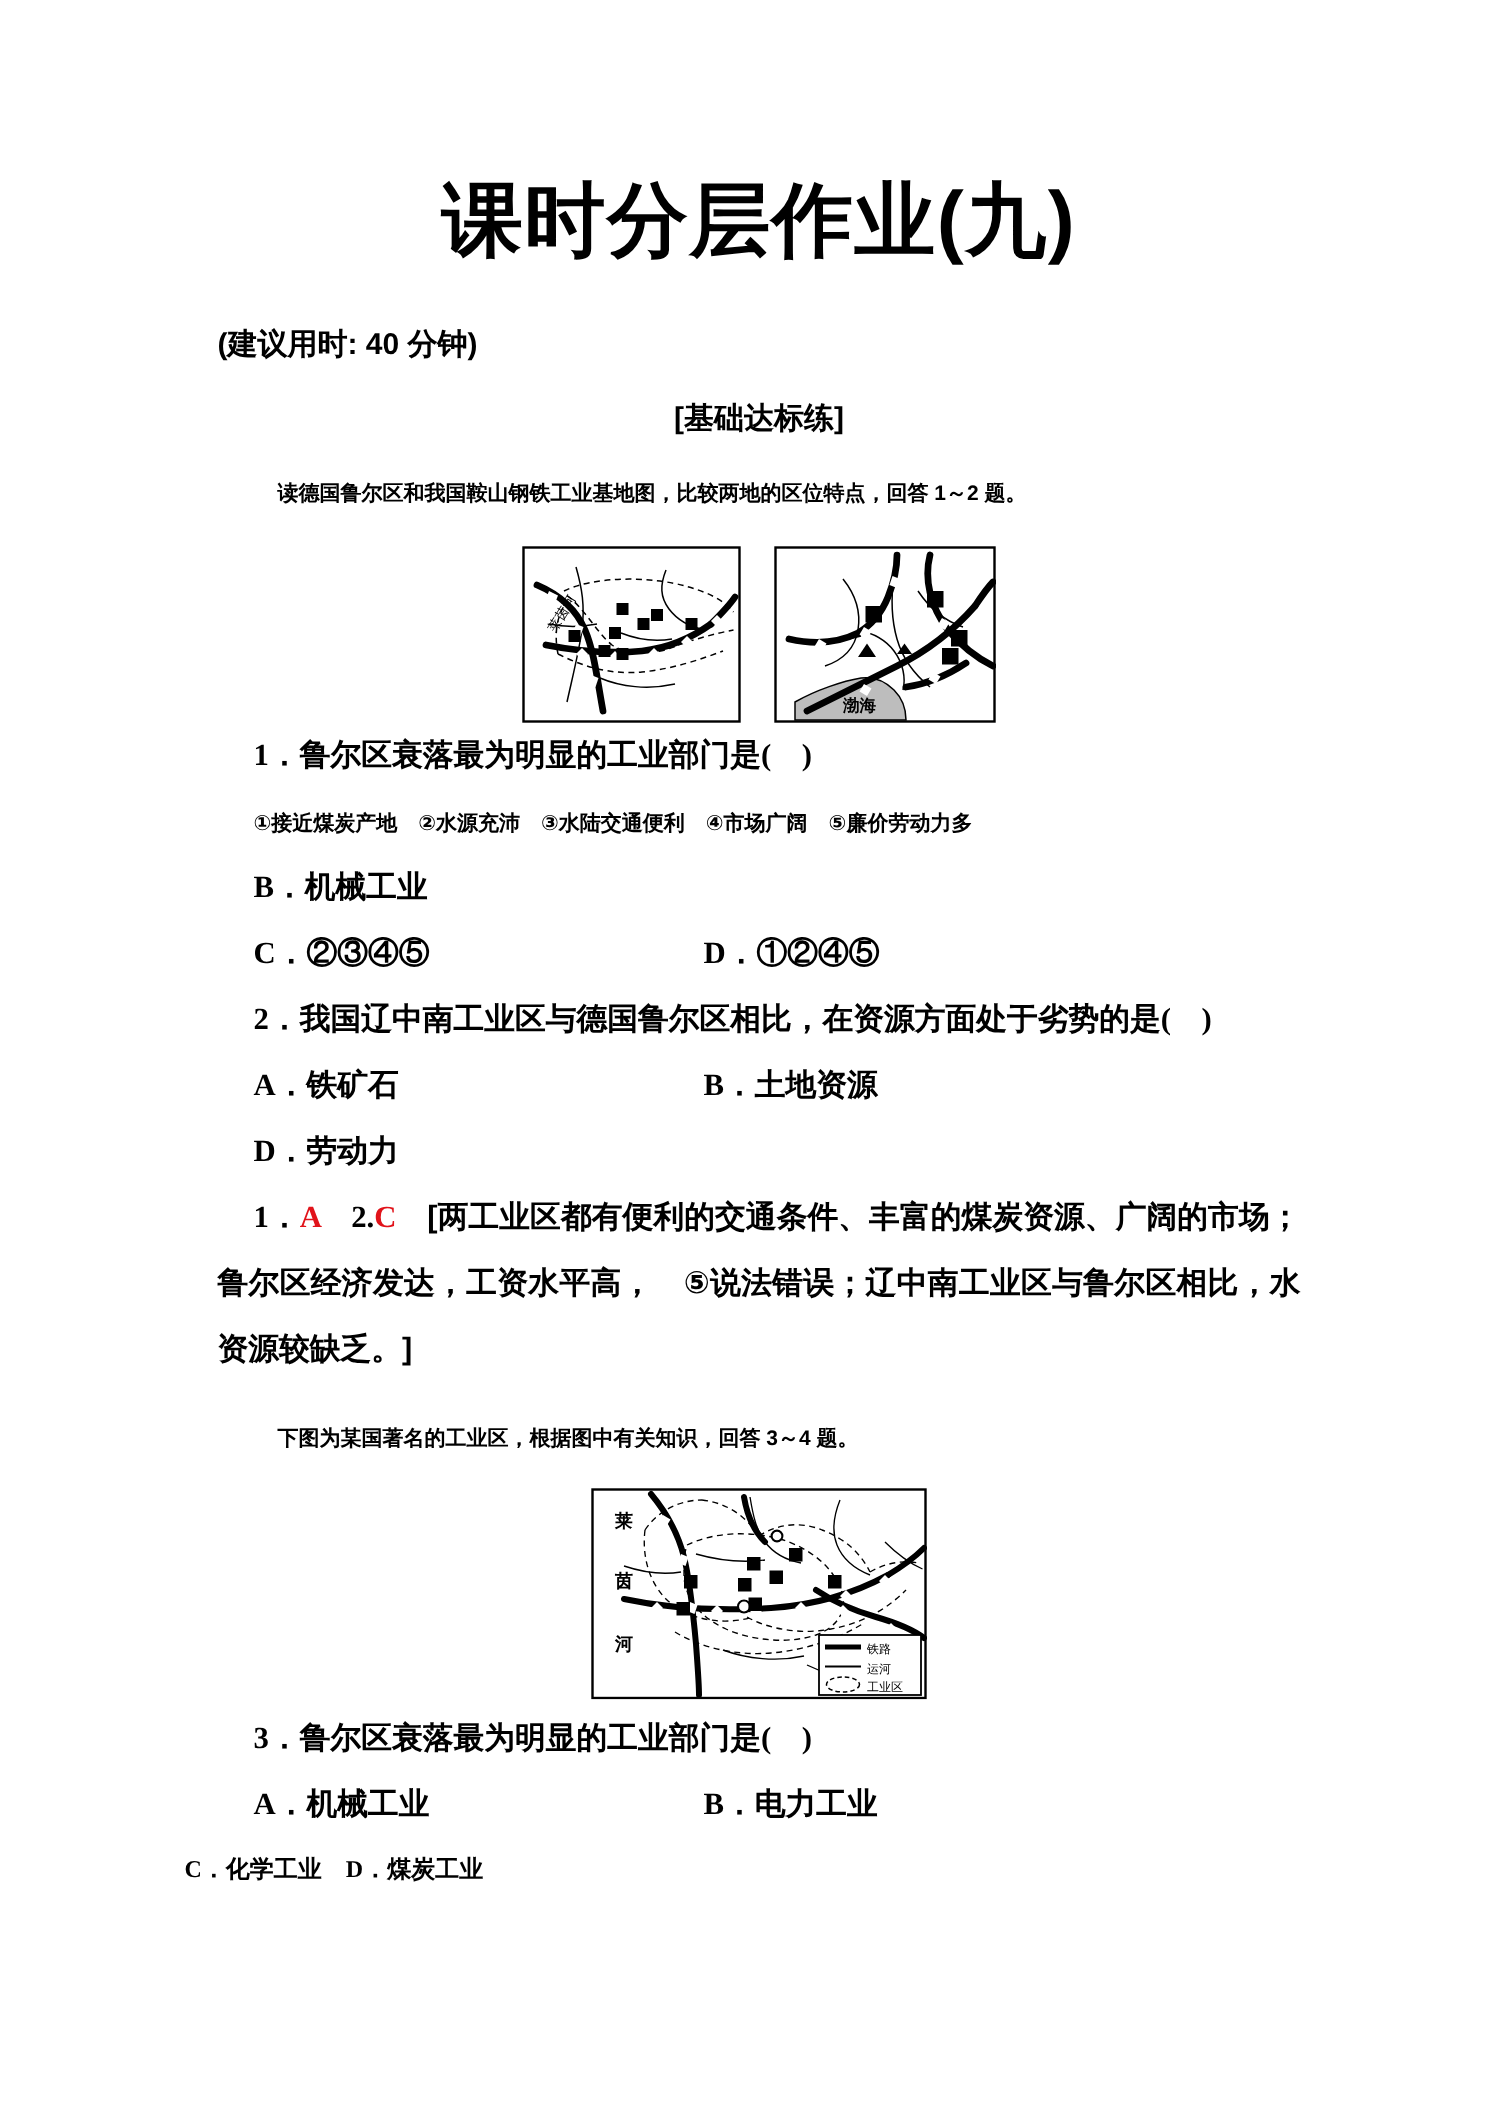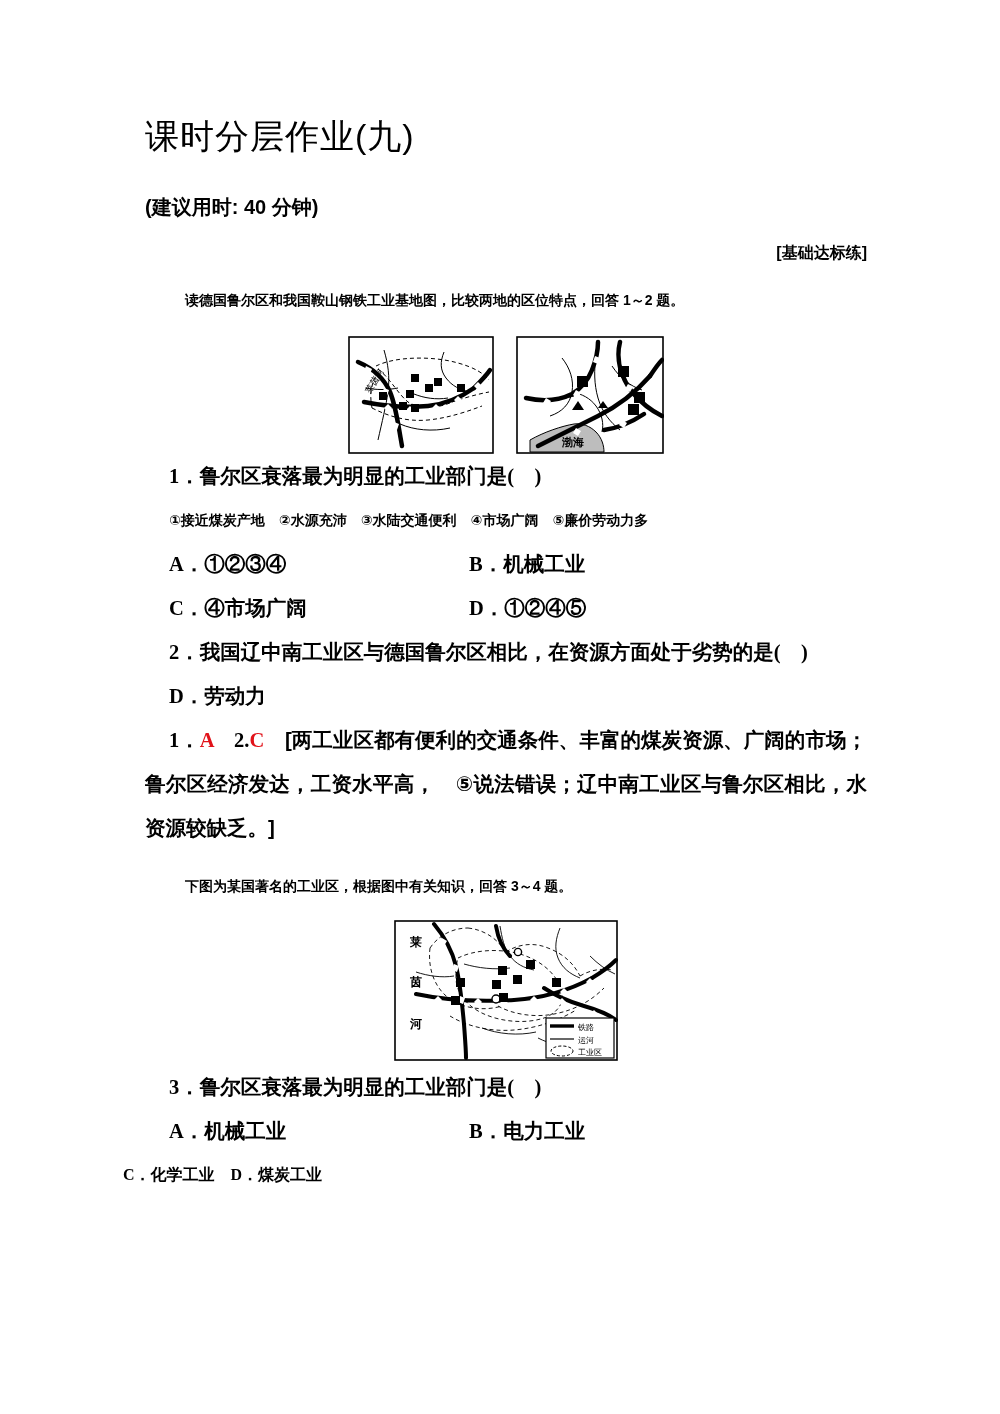--- a/index.html
+++ b/index.html
@@ -23,36 +23,37 @@
   }
   .content {
     position: absolute;
     left: 145px;
     top: 0;
     width: 722px;
   }
 
   
   .title {
-    font-size: 34px;
-    font-weight: normal;
+    text-align: center;
+    font-size: 54px;
+    font-weight: bold;
     letter-spacing: 1px;
     margin-top: 118px;
     line-height: 1.1;
     font-family: "Liberation Sans", "DejaVu Sans", sans-serif;
   }
   .subtitle {
     font-size: 20px;
     font-weight: bold;
     margin-top: 39px;
     font-family: "Liberation Sans", "DejaVu Sans", sans-serif;
   }
   .section-tag {
-    text-align: right;
-    font-size: 16px;
+    text-align: center;
+    font-size: 20px;
     font-weight: bold;
     margin-top: 22px;
     font-family: "Liberation Sans", "DejaVu Sans", sans-serif;
   }
 
   
   .para {
     font-size: 14px;
     line-height: 44px;
     font-weight: bold;
@@ -224,32 +225,35 @@
       </div>
     </div>
 
     <div class="qline ind">
       <span>1．</span><span>鲁尔区衰落最为明显的工业部门是(</span><span>&nbsp;&nbsp;&nbsp;&nbsp;</span><span>)</span>
     </div>
 
     <div class="para ind2" style="padding-left:24px;">①接近煤炭产地　②水源充沛　③水陆交通便利　④市场广阔　⑤廉价劳动力多</div>
 
     <div class="opts">
-      <div class="col"><span>A．</span><span>①②③④</span></div>
       <div class="col"><span>B．</span><span>机械工业</span></div>
     </div>
     <div class="opts">
-      <div class="col"><span>C．</span><span>④市场广阔</span></div>
+      <div class="col"><span>C．</span><span>②③④⑤</span></div>
       <div class="col"><span>D．</span><span>①②④⑤</span></div>
     </div>
 
     <div class="qline ind">
       <span>2．</span><span>我国辽中南工业区与德国鲁尔区相比，在资源方面处于劣势的是(</span><span>&nbsp;&nbsp;&nbsp;&nbsp;</span><span>)</span>
     </div>
 
+    <div class="opts">
+      <div class="col"><span>A．</span><span>铁矿石</span></div>
+      <div class="col"><span>B．</span><span>土地资源</span></div>
+    </div>
     <div class="opts">
       <div class="col"><span>D．</span><span>劳动力</span></div>
     </div>
 
     <div class="ans-block" style="text-indent:24px;">
       <span class="head">1．</span><span class="head ans-letter">A</span><span class="head">　2.</span><span class="head ans-letter">C</span><span>　[两工业区都有便利的交通条件、丰富的煤炭资源、广阔的市场；鲁尔区经济发达，工资水平高，　⑤说法错误；辽中南工业区与鲁尔区相比，水资源较缺乏。]</span>
     </div>
 
     <div class="spacer-sm"></div>
 

